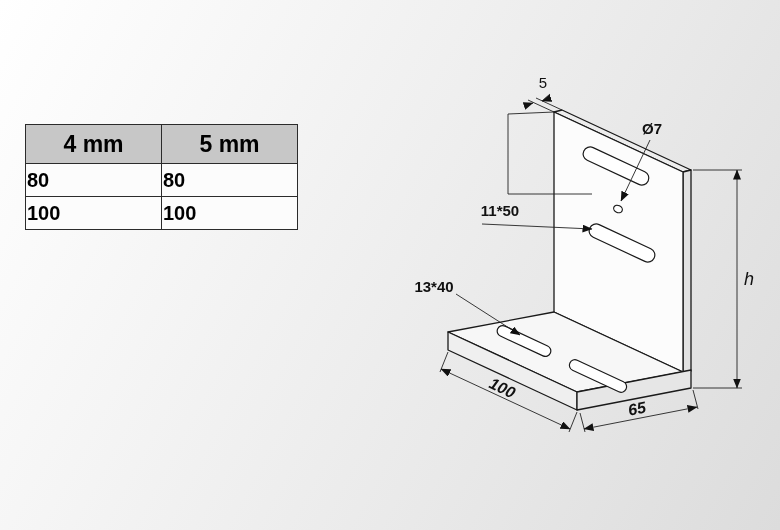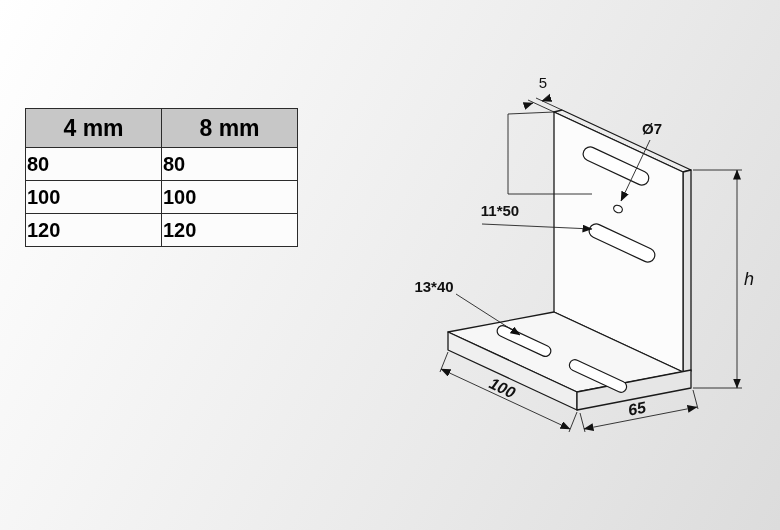--- a/index.html
+++ b/index.html
@@ -2,21 +2,21 @@
 <html><head>
 <meta charset="utf-8">
 <style>
   html,body { margin:0; padding:0; }
   body {
     width:780px; height:530px; position:relative; overflow:hidden;
     background: linear-gradient(118deg,#ffffff 0%,#f5f5f5 30%,#e9e9e9 65%,#dcdcdc 100%);
     font-family:"Liberation Sans", sans-serif;
   }
   .size-table {
-    position:absolute; left:25px; top:108px;
+    position:absolute; left:25px; top:124px;
     border-collapse:collapse; table-layout:fixed;
   }
   .size-table th {
     width:133px; height:36px; background:#c7c7c7;
     font-size:23px; font-weight:bold; color:#000;
     border:1px solid #2b2b2b; text-align:center;
   }
   .size-table td {
     width:133px; height:30px; background:#fcfcfc;
     font-size:20px; font-weight:bold; color:#000;
@@ -30,35 +30,31 @@
   .b     { font-weight:bold; }
   .i     { font-style:italic; }
 </style>
 </head>
 <body>
 
 <table class="size-table">
   <thead>
     <tr>
       <th>4 mm</th>
-      <th>8 mm</th>
+      <th>5 mm</th>
     </tr>
   </thead>
   <tbody>
     <tr>
       <td>80</td>
       <td>80</td>
     </tr>
     <tr>
       <td>100</td>
       <td>100</td>
-    </tr>
-    <tr>
-      <td>120</td>
-      <td>120</td>
     </tr>
   </tbody>
 </table>
 
 <svg class="drawing" width="780" height="530" viewBox="0 0 780 530">
   <defs>
     <marker id="arr" orient="auto-start-reverse" markerUnits="userSpaceOnUse" markerWidth="10" markerHeight="8" refX="9.5" refY="4">
       <path d="M0,0 L10,4 L0,8 Z" fill="#111"></path>
     </marker>
   </defs>

